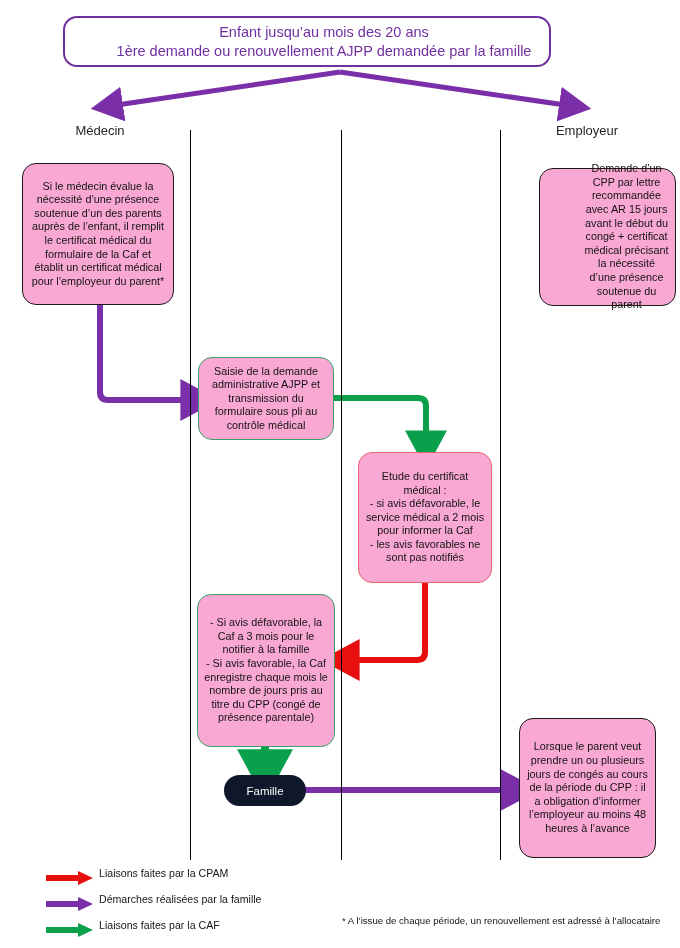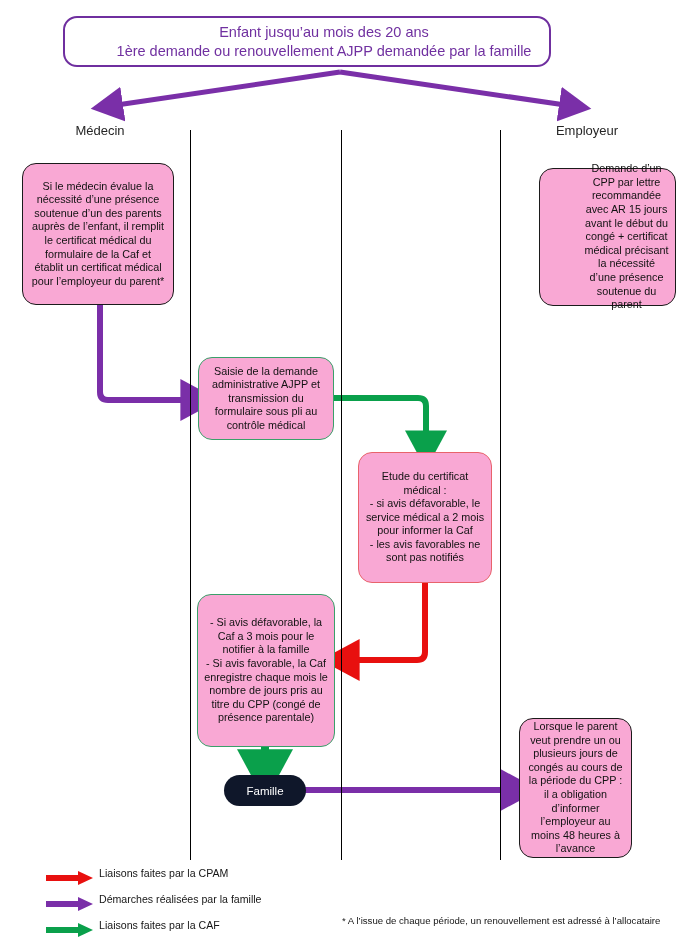--- a/index.html
+++ b/index.html
@@ -210,21 +210,21 @@
 
   <div class="pbox green" style="left:198px; top:357px; width:136px; height:83px;">Saisie de la demande administrative AJPP et transmission du formulaire sous pli au contrôle médical</div>
 
   <div class="pbox red" style="left:358px; top:452px; width:134px; height:131px;">Etude du certificat médical :
 - si avis défavorable, le service médical a 2 mois pour informer la Caf
 - les avis favorables ne sont pas notifiés</div>
 
   <div class="pbox green" style="left:197px; top:594px; width:138px; height:153px;">- Si avis défavorable, la Caf a 3 mois pour le notifier à la famille
 - Si avis favorable, la Caf enregistre chaque mois le nombre de jours pris au titre du CPP (congé de présence parentale)</div>
 
-  <div class="pbox black" style="left:519px; top:718px; width:113px; height:140px;">Lorsque le parent veut prendre un ou plusieurs jours de congés au cours de la période du CPP : il a obligation d’informer l’employeur au moins 48 heures à l’avance</div>
+  <div class="pbox black" style="left:519px; top:718px; width:137px; height:140px;">Lorsque le parent veut prendre un ou plusieurs jours de congés au cours de la période du CPP : il a obligation d’informer l’employeur au moins 48 heures à l’avance</div>
 
   <div class="pill">Famille</div>
 
   <div class="legend">
 
     <div class="legend-row">
       <svg class="legend-arrow" width="50" height="14" viewBox="0 0 50 14">
         <line x1="2" y1="7" x2="36" y2="7" stroke="#e8100f" stroke-width="6"></line>
         <path d="M34,0 L49,7 L34,14 z" fill="#e8100f"></path>
       </svg>

